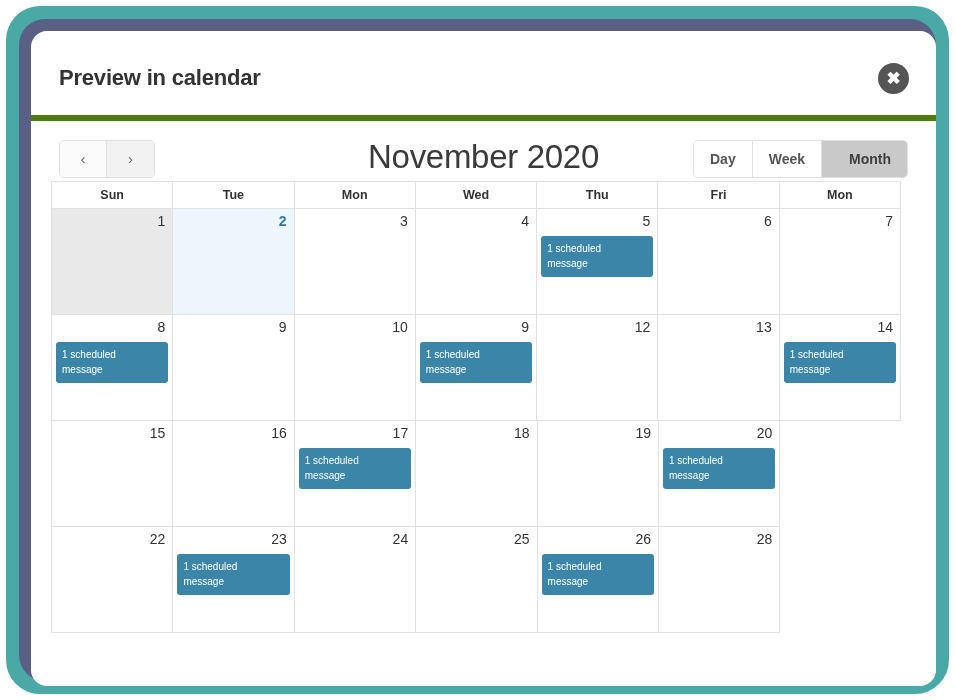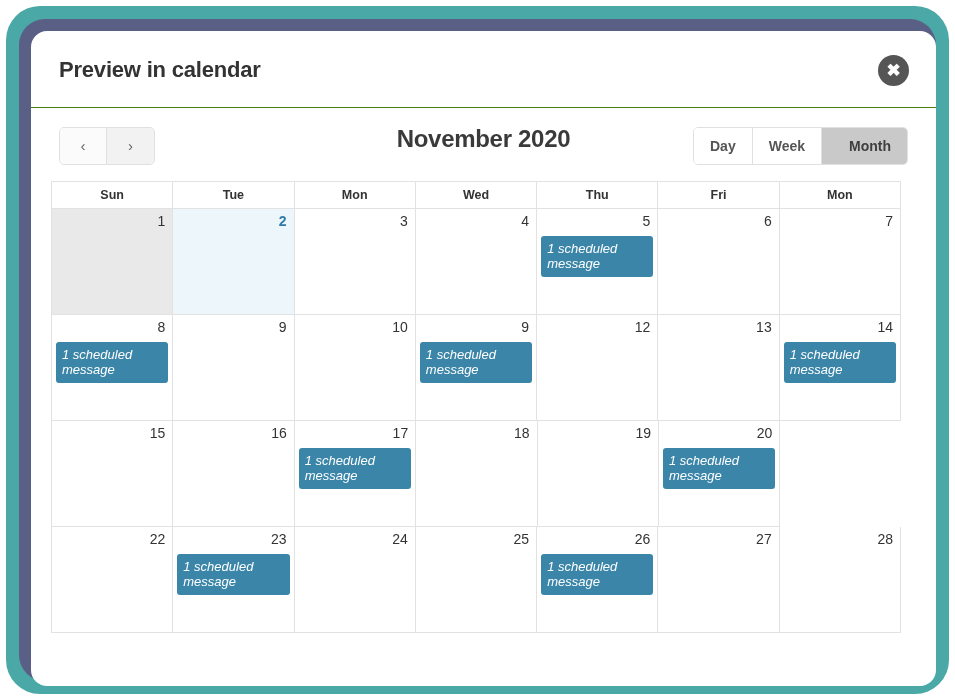--- a/index.html
+++ b/index.html
@@ -42,21 +42,22 @@
     box-sizing: border-box;
     background: #ffffff;
     border-radius: 16px;
     overflow: hidden;
   }
 
   
   #modal-header {
     position: relative;
     height: 76px;
-    border-bottom: 1px solid #4d7c0f;
+    border-bottom: 6px solid #4d7c0f;
+    margin-top: 8px;
   }
   #modal-title {
     position: absolute;
     left: 28px;
     top: 26px;
     font-size: 22px;
     font-weight: bold;
     color: #333333;
     letter-spacing: -0.2px;
   }
@@ -114,22 +115,22 @@
   .nav-btn:last-child {
     border-right: none;
     background: #f2f2f2;
   }
   #toolbar-title {
     position: absolute;
     left: 0;
     right: 0;
     top: 17px;
     text-align: center;
-    font-size: 24px;
-    font-weight: bold;
+    font-size: 33px;
+    font-weight: normal;
     color: #3a3a3a;
     letter-spacing: -0.3px;
   }
   #view-button-group {
     position: absolute;
     right: 28px;
     top: 19px;
     display: flex;
     border: 1px solid #e0e0e0;
     border-radius: 5px;
@@ -196,26 +197,25 @@
   }
   .day-cell.today .day-number { color: #2a7ba8; font-weight: bold; }
   .event-chip {
     position: absolute;
     left: 4px;
     right: 4px;
     top: 27px;
     background: #3a85a8;
     color: #ffffff;
     border-radius: 3px;
-    font-size: 13px;
+    font-size: 10px;
     line-height: 15px;
     padding: 5px 12px 6px 6px;
     box-sizing: border-box;
     cursor: pointer;
-    font-style: italic;
   }
 </style>
 </head>
 <body>
 
 <div id="device-frame">
   <div id="device-frame-inner"></div>
 
   <div id="modal-card">
 
@@ -334,23 +334,20 @@
               <div class="day-number">24</div>
             </div>
             <div class="day-cell">
               <div class="day-number">25</div>
             </div>
             <div class="day-cell">
               <div class="day-number">26</div>
               <div class="event-chip">1 scheduled message</div>
             </div>
             <div class="day-cell">
-              <div class="day-number">27</div>
-            </div>
-            <div class="day-cell">
               <div class="day-number">28</div>
             </div>
           </div>
         </div>
     </div>
 
   </div>
 </div>
 
 </body></html>

